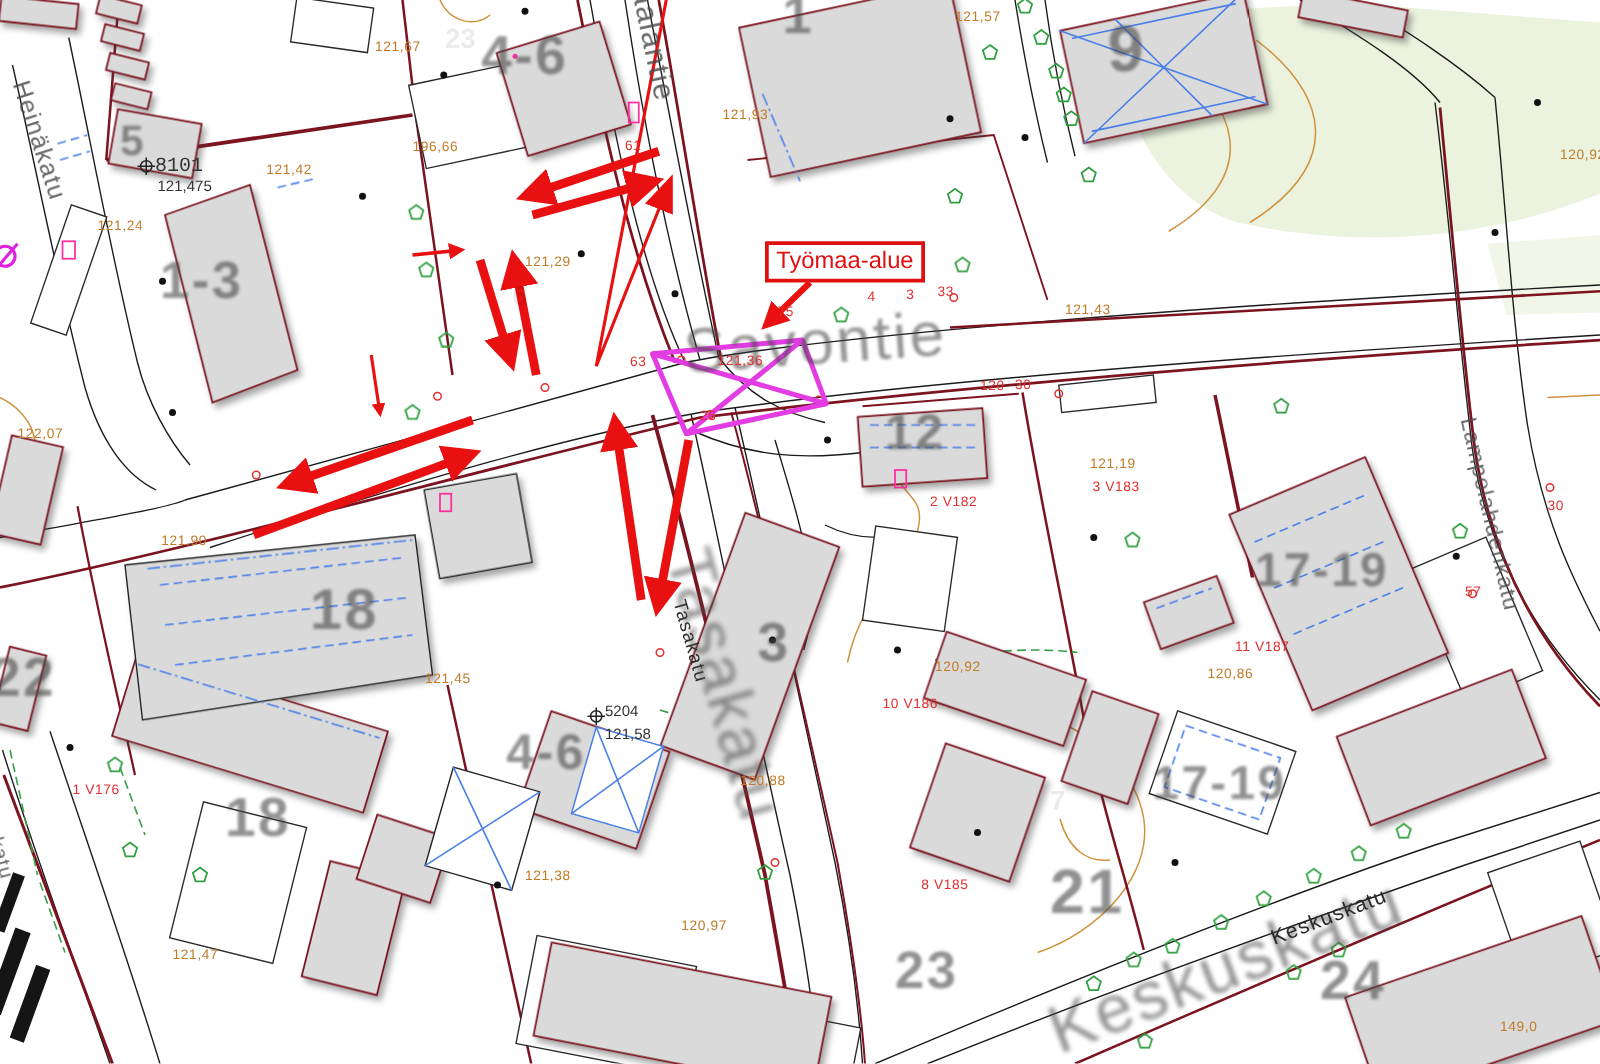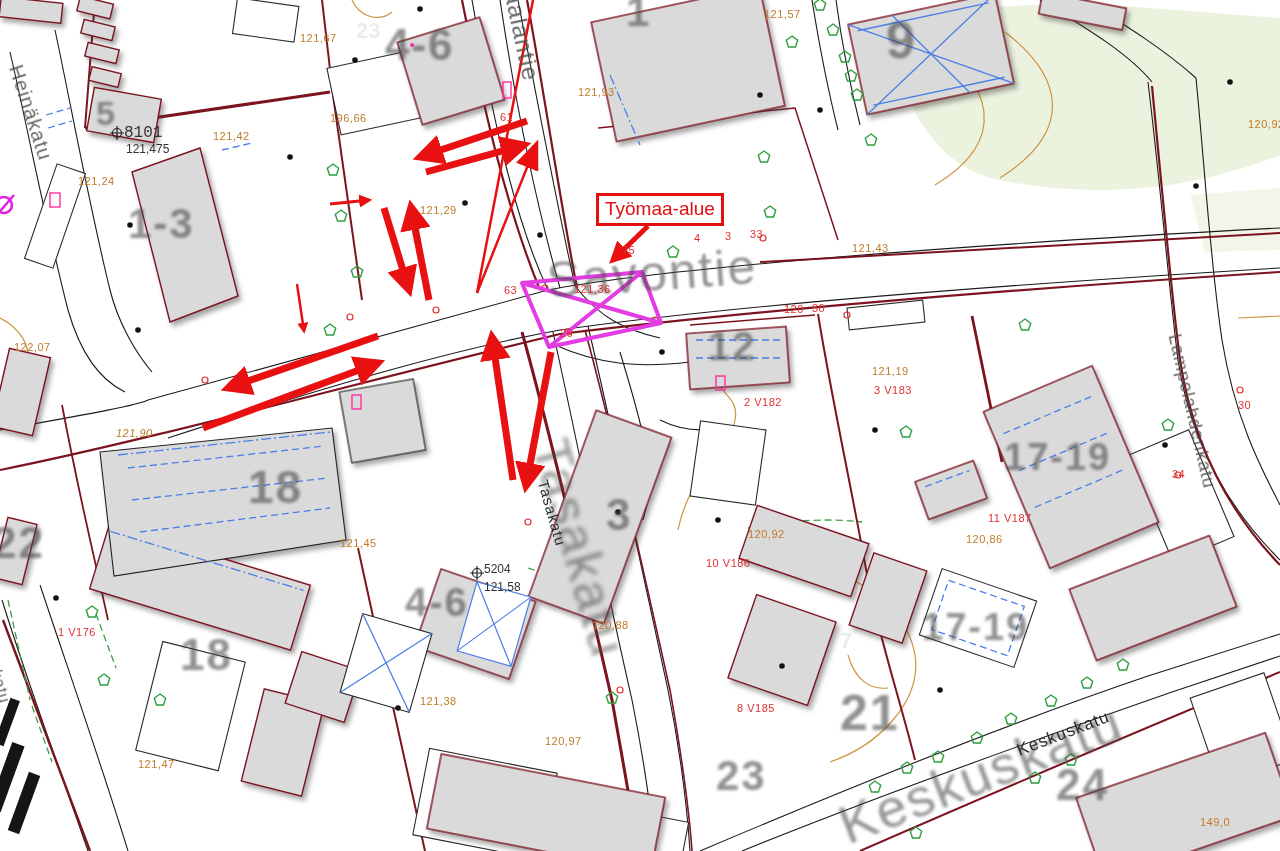--- a/index.html
+++ b/index.html
@@ -350,21 +350,21 @@
 <div class="lbl elev" style="left:300px;top:32px;">121,67</div>
 <div class="lbl elev" style="left:330px;top:112px;">196,66</div>
 <div class="lbl elev" style="left:213px;top:130px;">121,42</div>
 <div class="lbl elev" style="left:78px;top:175px;">121,24</div>
 <div class="lbl elev" style="left:578px;top:86px;">121,93</div>
 <div class="lbl elev" style="left:764px;top:8px;">121,57</div>
 <div class="lbl elev" style="left:420px;top:204px;">121,29</div>
 <div class="lbl elev" style="left:852px;top:242px;">121,43</div>
 <div class="lbl elev" style="left:872px;top:365px;">121,19</div>
 <div class="lbl elev" style="left:14px;top:341px;">122,07</div>
-<div class="lbl elev" style="left:116px;top:427px;font-style:italic;">121,90</div>
+<div class="lbl elev" style="left:129px;top:427px;">121,90</div>
 <div class="lbl elev" style="left:340px;top:537px;">121,45</div>
 <div class="lbl elev" style="left:592px;top:619px;">120,88</div>
 <div class="lbl elev" style="left:748px;top:528px;">120,92</div>
 <div class="lbl elev" style="left:966px;top:533px;">120,86</div>
 <div class="lbl elev" style="left:1248px;top:118px;">120,92</div>
 <div class="lbl elev" style="left:420px;top:695px;">121,38</div>
 <div class="lbl elev" style="left:545px;top:735px;">120,97</div>
 <div class="lbl elev" style="left:138px;top:758px;">121,47</div>
 <div class="lbl elev" style="left:1200px;top:816px;">149,0</div>
 
@@ -375,31 +375,31 @@
 <div class="lbl redlbl" style="left:706px;top:557px;">10 V186</div>
 <div class="lbl redlbl" style="left:988px;top:512px;">11 V187</div>
 <div class="lbl redlbl" style="left:750px;top:228px;">33</div>
 <div class="lbl redlbl" style="left:574px;top:283px;">121,36</div>
 <div class="lbl redlbl" style="left:560px;top:327px;">26</div>
 <div class="lbl redlbl" style="left:500px;top:90px;margin-top:21px;">61</div>
 <div class="lbl redlbl" style="left:466px;top:284px;margin-left:38px;">63</div>
 <div class="lbl redlbl" style="left:622px;top:244px;">75</div>
 <div class="lbl redlbl" style="left:784px;top:303px;">120</div>
 <div class="lbl redlbl" style="left:812px;top:302px;">30</div>
-<div class="lbl redlbl" style="left:1172px;top:468px;">34</div>
+<div class="lbl redlbl" style="left:1172px;top:468px;">57</div>
 <div class="lbl redlbl" style="left:1238px;top:399px;">30</div>
 <div class="lbl redlbl" style="left:694px;top:232px;">4</div>
 <div class="lbl redlbl" style="left:725px;top:230px;">3</div>
 
 <div class="lbl dark" style="left:124px;top:124px;font-size:16px;font-family:Liberation Mono, monospace;">8101</div>
 <div class="lbl dark" style="left:126px;top:142px;font-size:12px;">121,475</div>
 <div class="lbl dark" style="left:484px;top:562px;font-size:12px;">5204</div>
 <div class="lbl dark" style="left:484px;top:580px;font-size:12px;">121,58</div>
 
 <div class="lbl wm" style="left:356px;top:18px;">23</div>
 <div class="lbl wm" style="left:410px;top:224px;">6</div>
 <div class="lbl wm" style="left:840px;top:628px;">7</div>
 
-<div class="redbox" style="left:596px;top:193px;">
+<div class="redbox" style="left:612px;top:193px;">
   <div>Työmaa-alue</div>
 </div>
 
 </div>
 
 </body></html>

